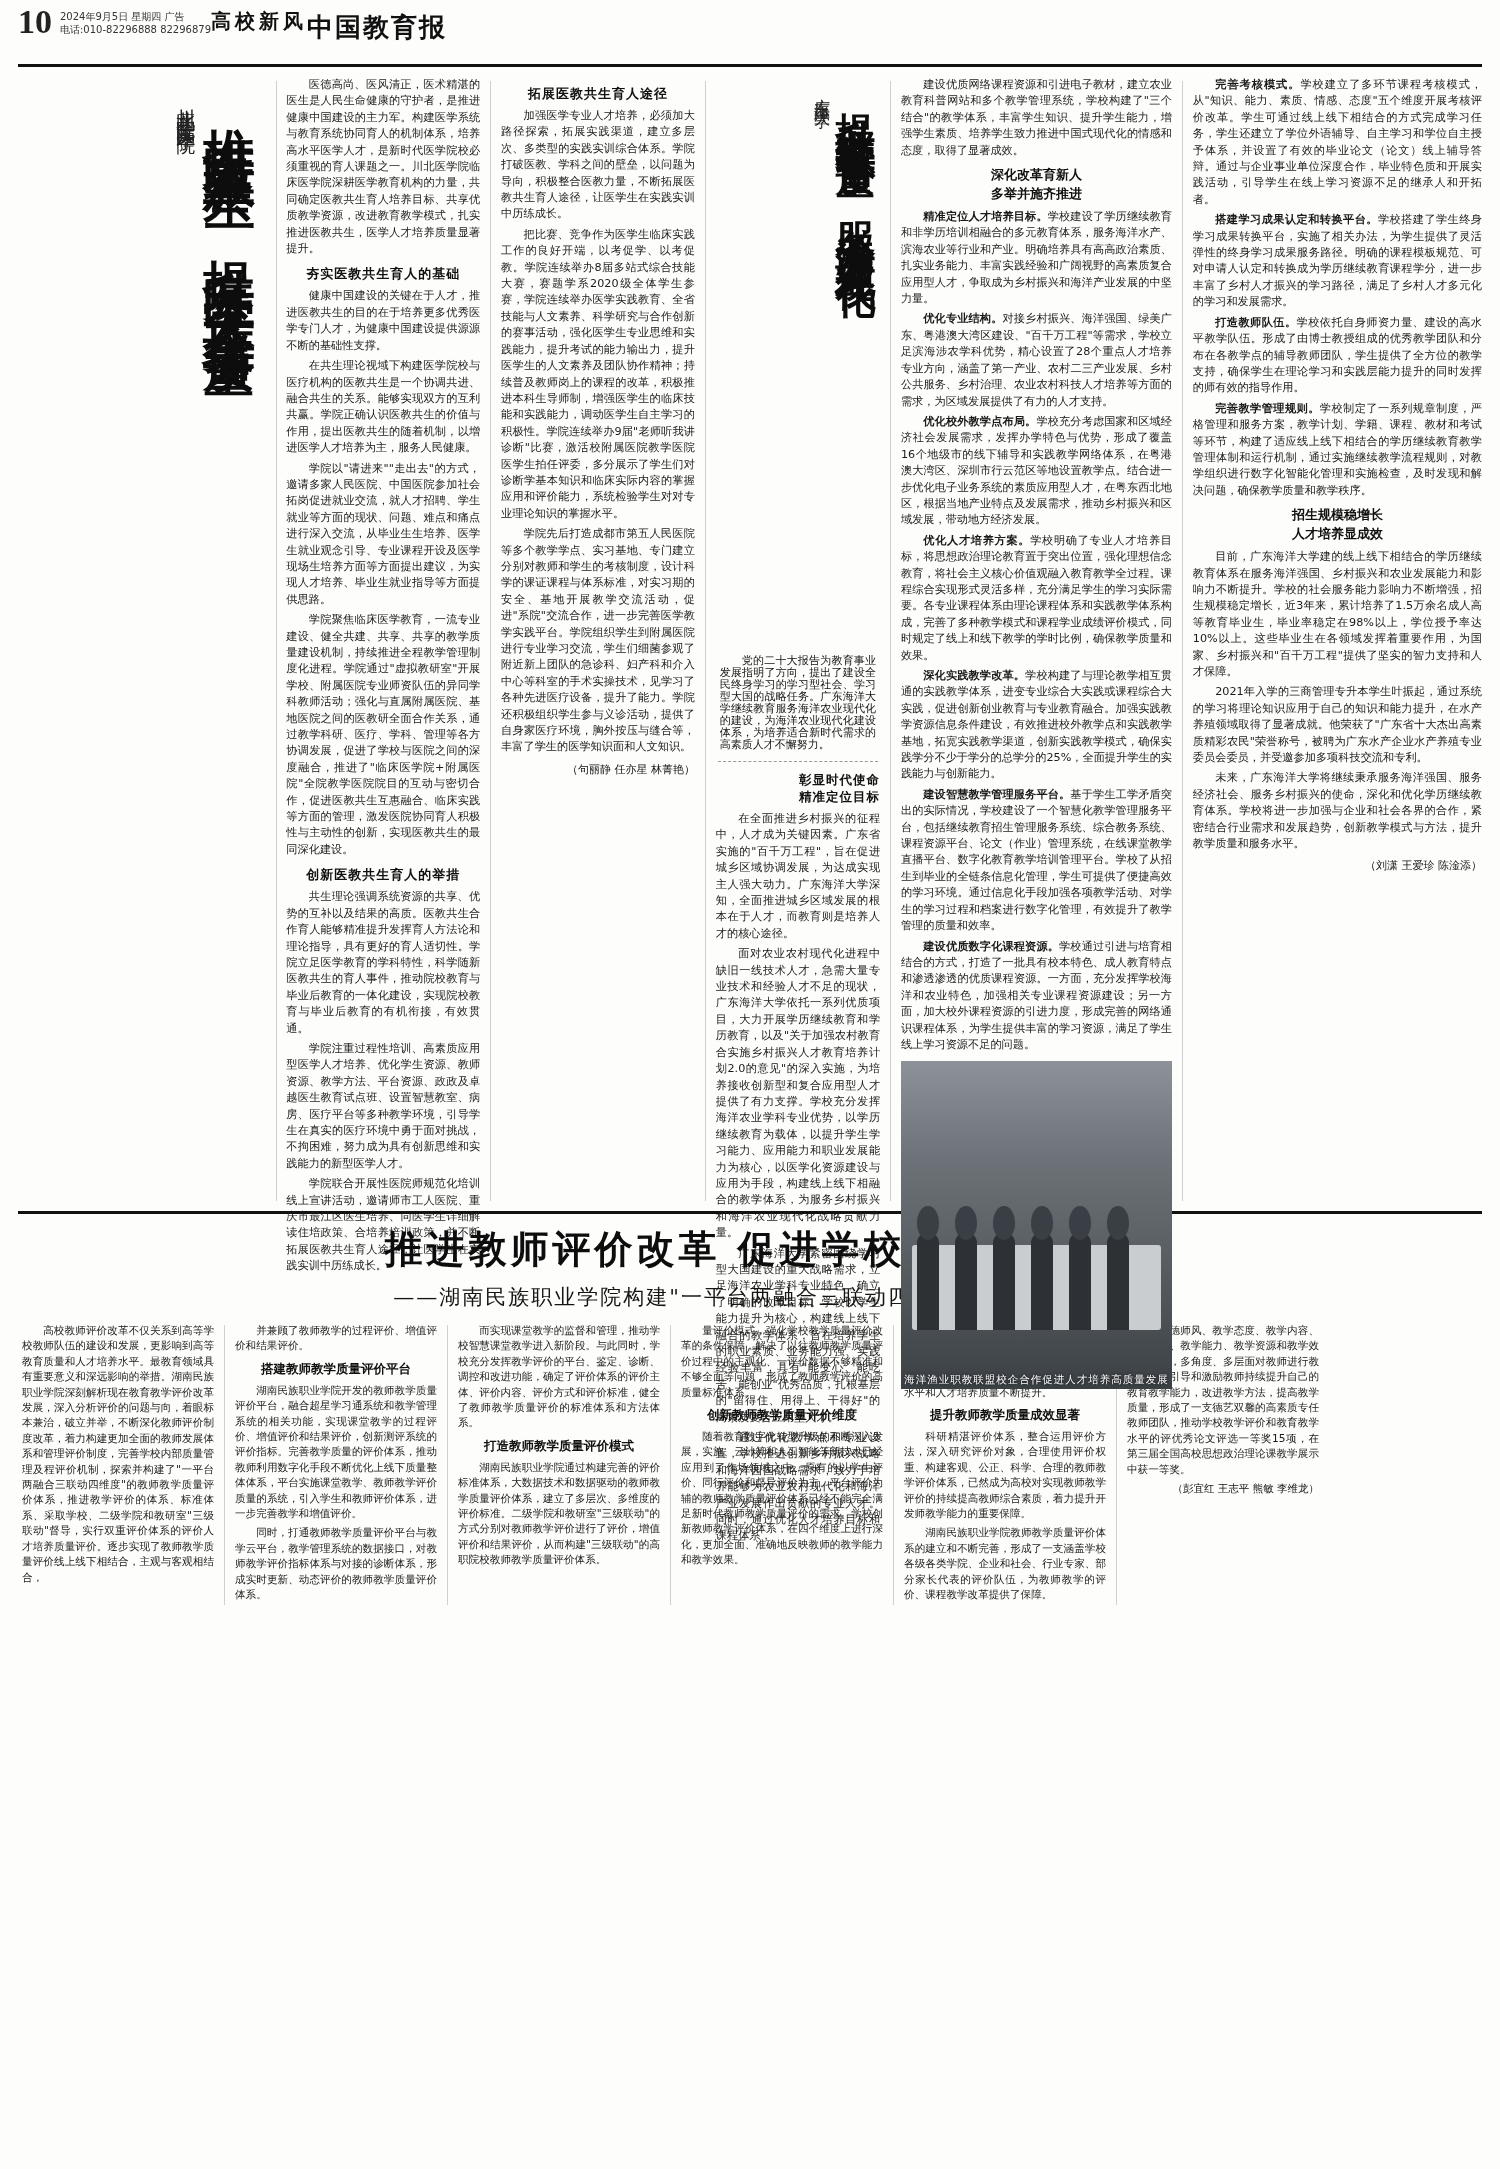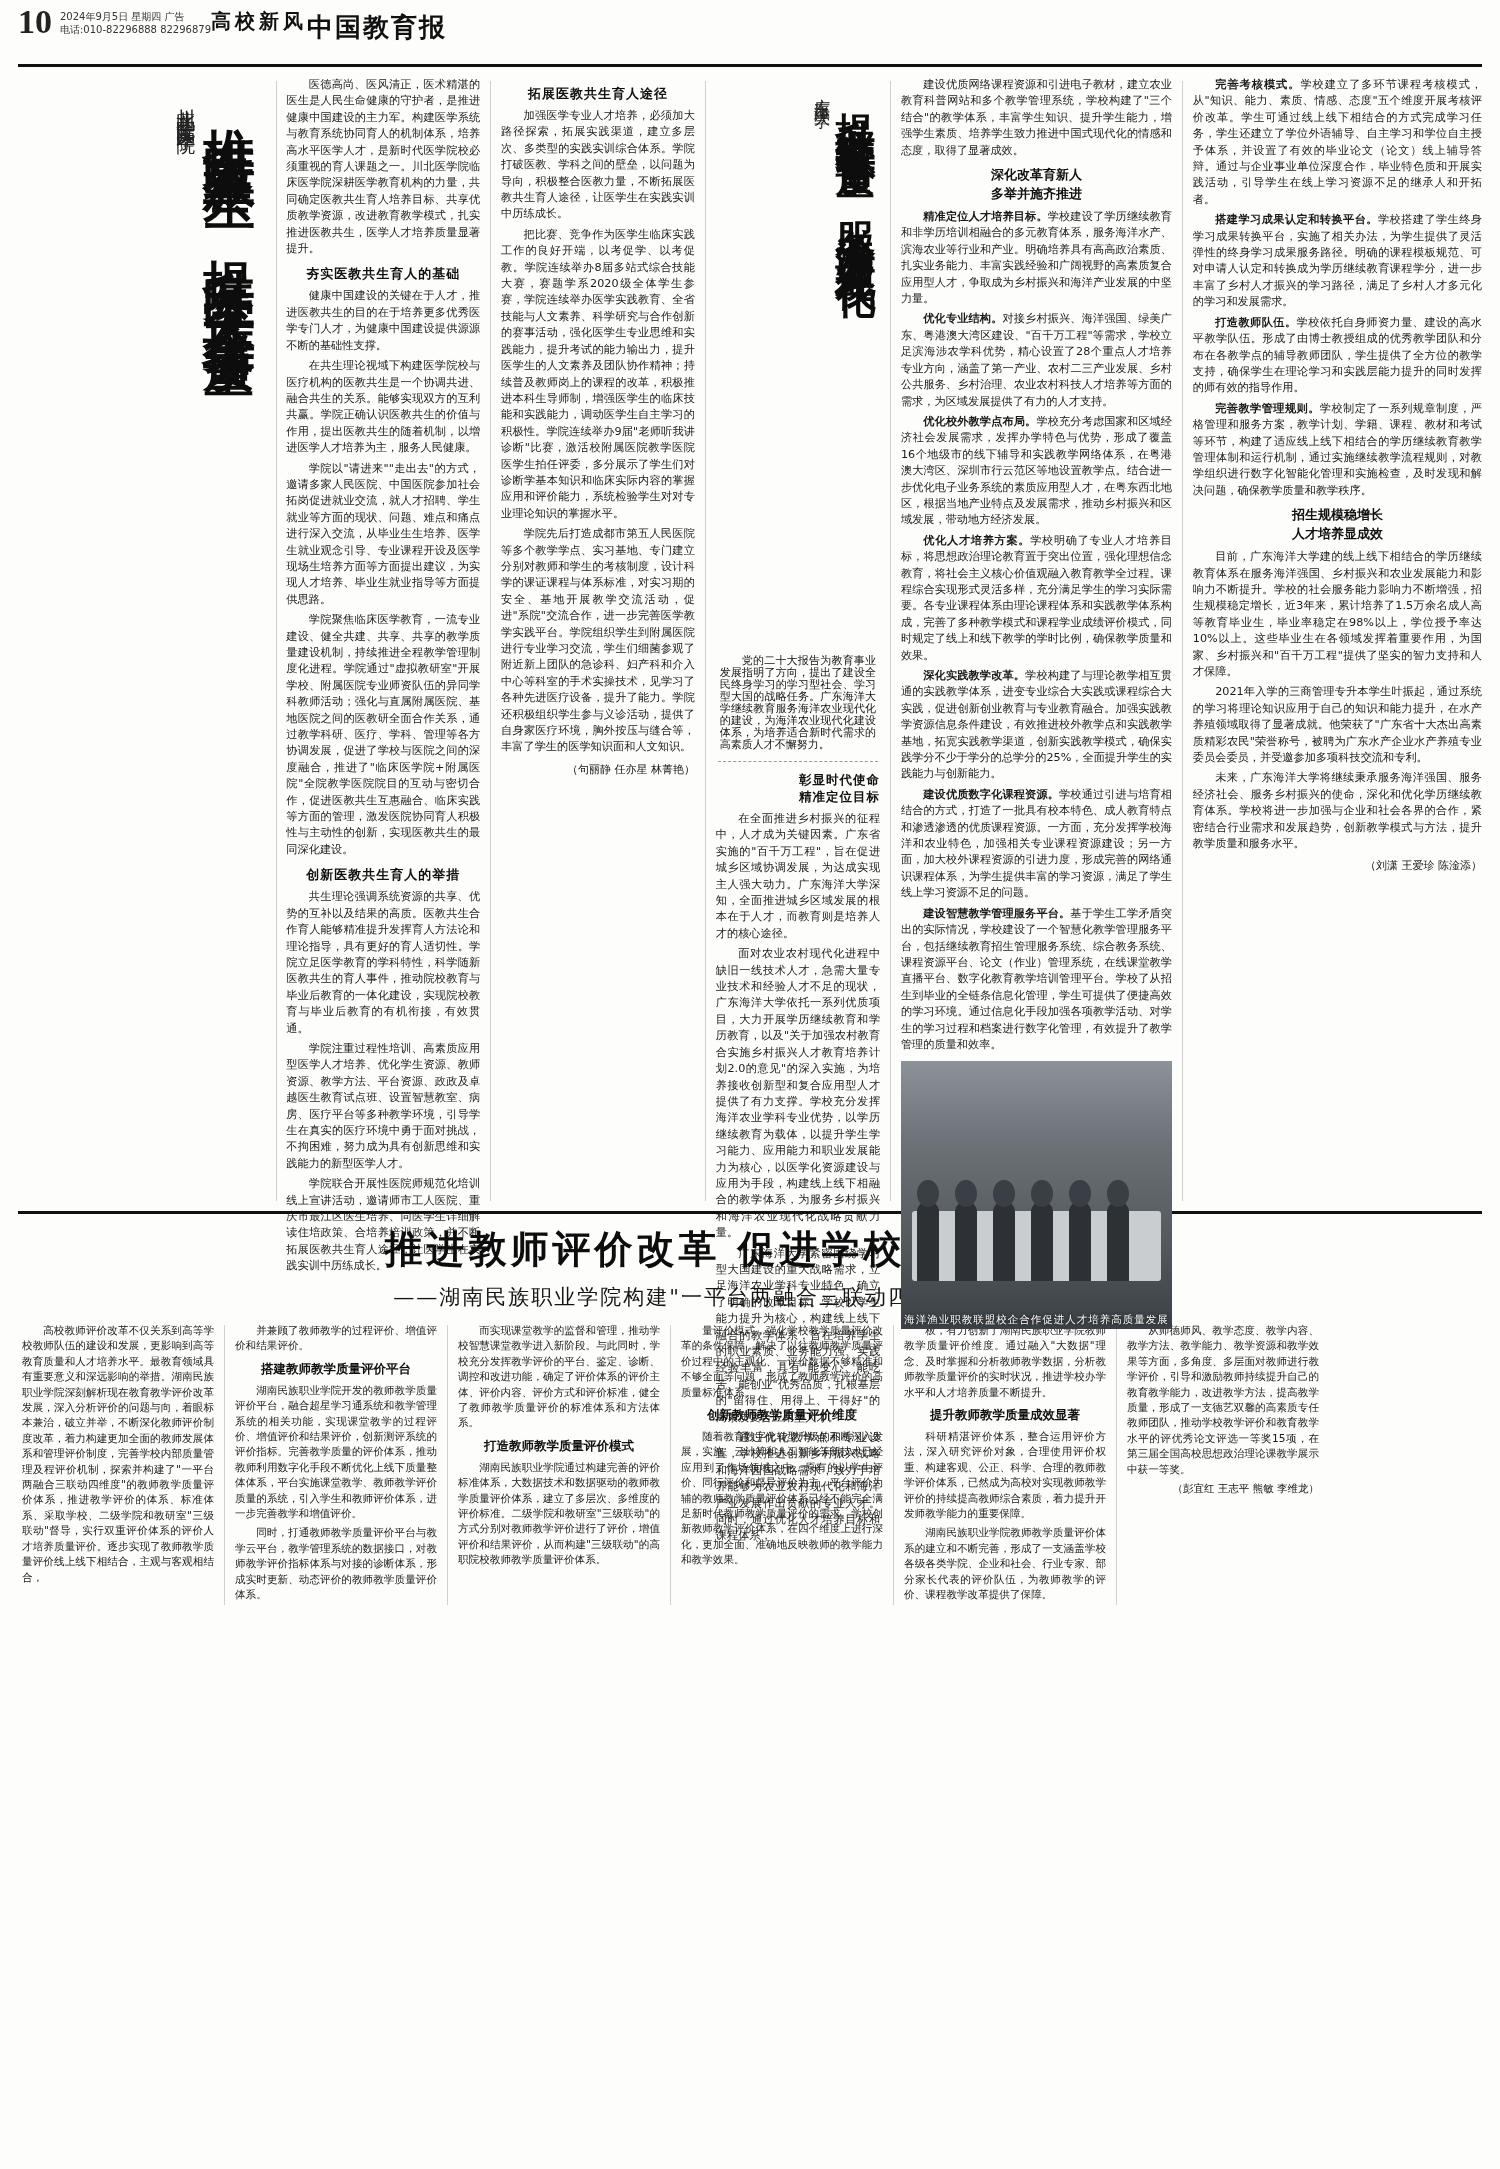--- a/index.html
+++ b/index.html
@@ -60,21 +60,21 @@
   .lead-box{font-size:11px;line-height:12px;text-align:justify;margin-top:14px;padding:0 4px;}
   .lead-box p{margin:0 0 4px 0;text-indent:2em;}
   .dashed{border-top:1px dashed #999;margin:10px 2px;}
   .mini-h{font-size:12.5px;font-weight:bold;text-align:right;margin:6px 0 5px;letter-spacing:1px;
     font-family:"DejaVu Serif","Liberation Serif",serif;}
 
   .hl2{font-size:13px;font-weight:bold;text-align:center;line-height:19px;margin:6px 0 6px;
     font-family:"DejaVu Serif","Liberation Serif",serif;}
 
   
-  .photo{position:relative;width:100%;height:268px;margin-top:8px;background:#6e7378;overflow:hidden;}
+  .photo{position:relative;width:100%;height:328px;margin-top:8px;background:#6e7378;overflow:hidden;}
   .photo .sky{position:absolute;inset:0;background:
      linear-gradient(180deg,#8d9298 0%, #6d7278 30%, #52575c 70%, #3b4045 100%);}
   .photo .tablerow{position:absolute;left:4%;right:4%;bottom:18%;height:26%;background:#c9cdd0;border-radius:3px;}
   .ph-person{position:absolute;bottom:18%;width:8%;height:30%;background:#2d3136;border-radius:12px 12px 0 0;}
   .ph-head{position:absolute;width:100%;height:34%;top:-26%;left:0;background:#3a3f45;border-radius:50%;}
   .photo-cap{position:absolute;left:0;right:0;bottom:2px;text-align:center;color:#fff;font-size:10.5px;letter-spacing:1px;
     text-shadow:0 0 3px rgba(0,0,0,.9);}
 
   
   .bottom{border-top:3px solid #111;margin-top:6px;padding-top:10px;}
@@ -175,22 +175,22 @@
         <p>建设优质网络课程资源和引进电子教材，建立农业教育科普网站和多个教学管理系统，学校构建了"三个结合"的教学体系，丰富学生知识、提升学生能力，增强学生素质、培养学生致力推进中国式现代化的情感和态度，取得了显著成效。</p>
       </div>
       <div class="hl2" style="white-space:pre-line">深化改革育新人
 多举并施齐推进</div>
       <div class="body-txt">
         <p><b>精准定位人才培养目标。</b><span>学校建设了学历继续教育和非学历培训相融合的多元教育体系，服务海洋水产、滨海农业等行业和产业。明确培养具有高高政治素质、扎实业务能力、丰富实践经验和广阔视野的高素质复合应用型人才，争取成为乡村振兴和海洋产业发展的中坚力量。</span></p>
         <p><b>优化专业结构。</b><span>对接乡村振兴、海洋强国、绿美广东、粤港澳大湾区建设、"百千万工程"等需求，学校立足滨海涉农学科优势，精心设置了28个重点人才培养专业方向，涵盖了第一产业、农村二三产业发展、乡村公共服务、乡村治理、农业农村科技人才培养等方面的需求，为区域发展提供了有力的人才支持。</span></p>
         <p><b>优化校外教学点布局。</b><span>学校充分考虑国家和区域经济社会发展需求，发挥办学特色与优势，形成了覆盖16个地级市的线下辅导和实践教学网络体系，在粤港澳大湾区、深圳市行云范区等地设置教学点。结合进一步优化电子业务系统的素质应用型人才，在粤东西北地区，根据当地产业特点及发展需求，推动乡村振兴和区域发展，带动地方经济发展。</span></p>
         <p><b>优化人才培养方案。</b><span>学校明确了专业人才培养目标，将思想政治理论教育置于突出位置，强化理想信念教育，将社会主义核心价值观融入教育教学全过程。课程综合实现形式灵活多样，充分满足学生的学习实际需要。各专业课程体系由理论课程体系和实践教学体系构成，完善了多种教学模式和课程学业成绩评价模式，同时规定了线上和线下教学的学时比例，确保教学质量和效果。</span></p>
         <p><b>深化实践教学改革。</b><span>学校构建了与理论教学相互贯通的实践教学体系，进变专业综合大实践或课程综合大实践，促进创新创业教育与专业教育融合。加强实践教学资源信息条件建设，有效推进校外教学点和实践教学基地，拓宽实践教学渠道，创新实践教学模式，确保实践学分不少于学分的总学分的25%，全面提升学生的实践能力与创新能力。</span></p>
+        <p><b>建设智慧教学管理服务平台。</b><span>基于学生工学矛盾突出的实际情况，学校建设了一个智慧化教学管理服务平台，包括继续教育招生管理服务系统、综合教务系统、课程资源平台、论文（作业）管理系统，在线课堂教学直播平台、数字化教育教学培训管理平台。学校了从招生到毕业的全链条信息化管理，学生可提供了便捷高效的学习环境。通过信息化手段加强各项教学活动、对学生的学习过程和档案进行数字化管理，有效提升了教学管理的质量和效率。</span></p>
         <p><b>建设优质数字化课程资源。</b><span>学校通过引进与培育相结合的方式，打造了一批具有校本特色、成人教育特点和渗透渗透的优质课程资源。一方面，充分发挥学校海洋和农业特色，加强相关专业课程资源建设；另一方面，加大校外课程资源的引进力度，形成完善的网络通识课程体系，为学生提供丰富的学习资源，满足了学生线上学习资源不足的问题。</span></p>
-        <p><b>建设智慧教学管理服务平台。</b><span>基于学生工学矛盾突出的实际情况，学校建设了一个智慧化教学管理服务平台，包括继续教育招生管理服务系统、综合教务系统、课程资源平台、论文（作业）管理系统，在线课堂教学直播平台、数字化教育教学培训管理平台。学校了从招生到毕业的全链条信息化管理，学生可提供了便捷高效的学习环境。通过信息化手段加强各项教学活动、对学生的学习过程和档案进行数字化管理，有效提升了教学管理的质量和效率。</span></p>
       </div>
 
       <div class="photo">
         <div class="sky"></div>
         <div class="tablerow"></div>
         <div class="ph-person" style="left:6%">
             <div class="ph-head"></div>
           </div>
         <div class="ph-person" style="left:20%">
             <div class="ph-head"></div>

